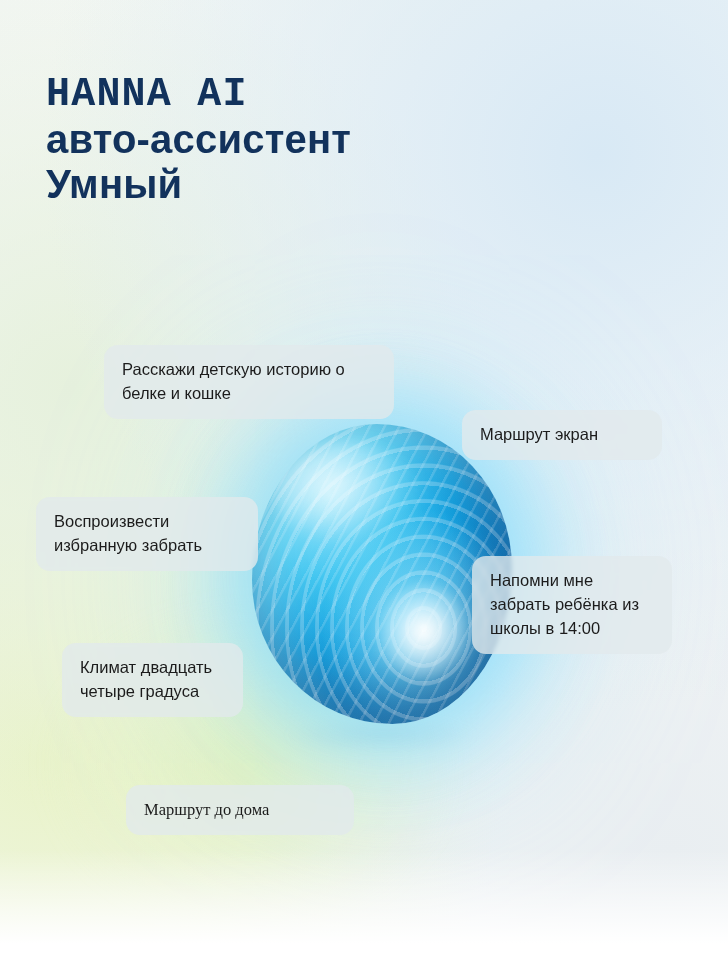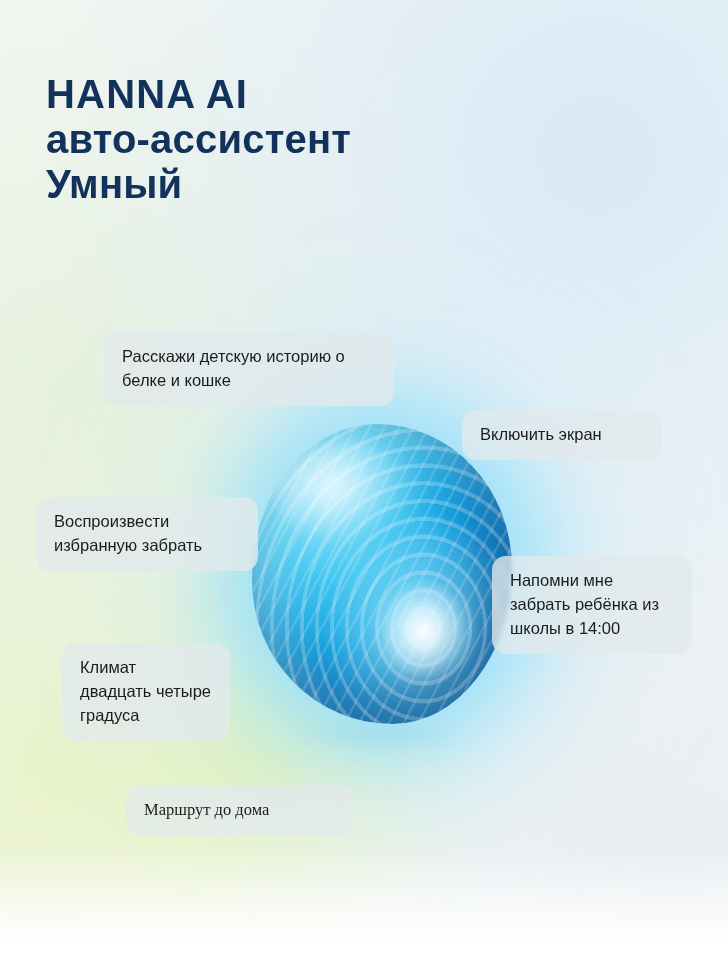--- a/index.html
+++ b/index.html
@@ -66,21 +66,21 @@
     color: #12325c;
     font-size: 40px;
     line-height: 1.13;
     font-weight: 700;
     letter-spacing: 0.2px;
   }
   .headline .line {
     display: block;
     white-space: pre;
   }
-  .headline .line-1 { letter-spacing: 1.2px; }
+  .headline .line-1 { letter-spacing: 1.2px; font-family: Liberation Mono, monospace; }
 
   
   .orb-wrap {
     position: absolute;
     left: 252px;
     top: 424px;
     width: 260px;
     height: 300px;
   }
   .orb {
@@ -150,25 +150,25 @@
     position: absolute;
     box-sizing: border-box;
     border-radius: 14px;
     background: rgba(226,233,236,0.78);
     color: #1c1c1c;
     font-size: 16.5px;
     line-height: 1.45;
     padding: 13px 18px;
     backdrop-filter: blur(2px);
   }
-  .b1 { left: 104px; top: 332px;  width: 290px; }
+  .b1 { left: 104px; top: 345px;  width: 290px; }
   .b2 { left: 462px; top: 410px;  width: 200px; }
   .b3 { left: 36px;  top: 497px;  width: 222px; }
-  .b4 { left: 492px; top: 556px;  width: 200px; }
-  .b5 { left: 62px;  top: 643px;  width: 168px; }
+  .b4 { left: 472px; top: 556px;  width: 200px; }
+  .b5 { left: 62px;  top: 643px;  width: 181px; }
   .b6 { left: 126px; top: 785px;  width: 228px; font-family: Liberation Serif, serif; }
   .b7 { left: 428px; top: 735px;  width: 232px; }
 </style>
 </head>
 <body>
 
 <div class="poster">
 
   <div class="bg-base"></div>
   <div class="bg-glow"></div>
@@ -184,20 +184,20 @@
 
   <div class="orb-wrap">
     <div class="orb">
       <div class="orb-ripples"></div>
       <div class="orb-sheen"></div>
       <div class="orb-core"></div>
     </div>
   </div>
 
   <div class="bubble b1">Расскажи детскую историю о белке и кошке</div>
-  <div class="bubble b2">Включить экран</div>
+  <div class="bubble b2">Маршрут экран</div>
   <div class="bubble b3">Воспроизвести избранную забрать</div>
   <div class="bubble b4">Напомни мне забрать ребёнка из школы в 14:00</div>
   <div class="bubble b5">Климат двадцать четыре градуса</div>
   <div class="bubble b6">Маршрут до дома</div>
 
   <div class="bg-bottom-fade"></div>
 </div>
 
 </body></html>

